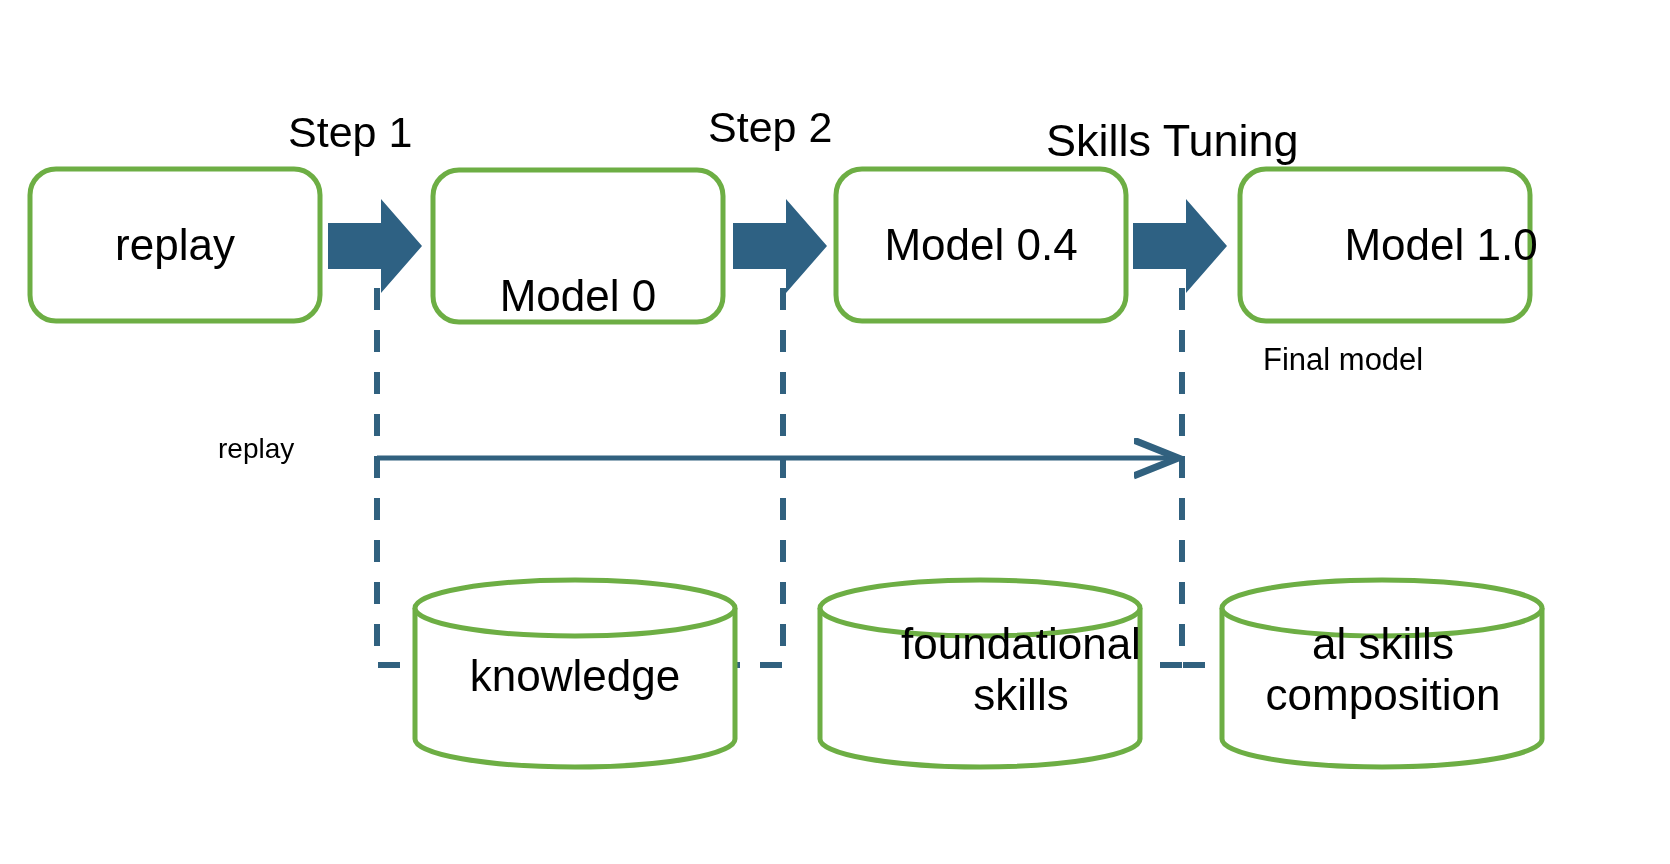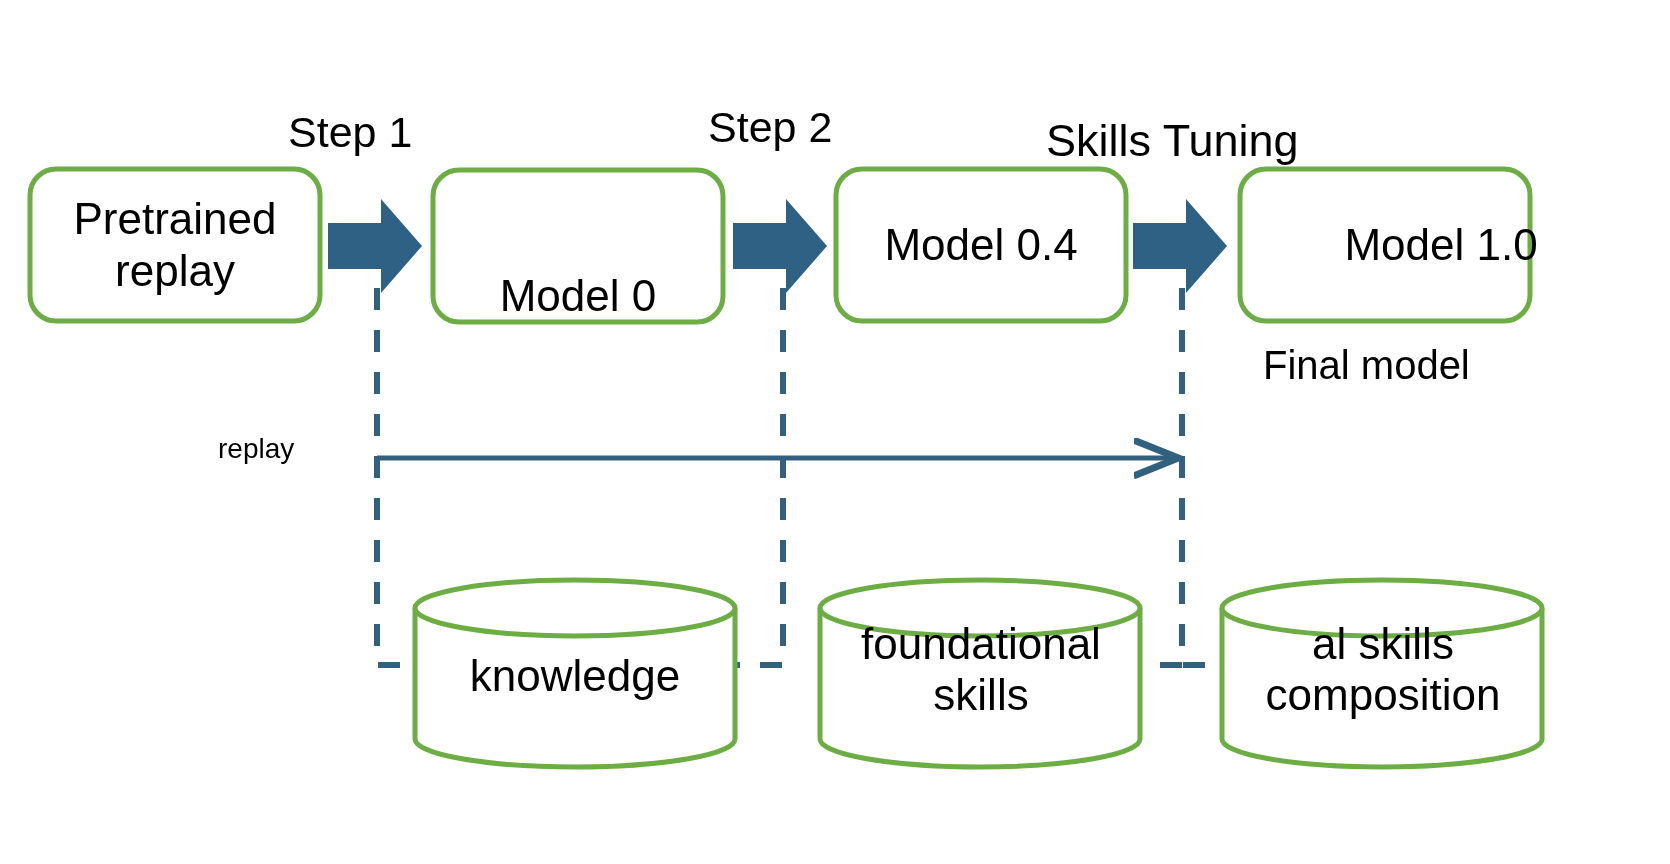--- a/index.html
+++ b/index.html
@@ -31,21 +31,21 @@
     white-space: nowrap;
     line-height: 1.05;
   }
   .phase-label {
     font-size: 45px;
   }
   .step-label {
     font-size: 43px;
   }
   .final-label {
-    font-size: 40px;
+    font-size: 31px;
   }
   .replay-label {
     font-size: 28px;
   }
   .box-text {
     position: absolute;
     display: flex;
     align-items: center;
     justify-content: center;
     text-align: center;
@@ -118,21 +118,20 @@
     </g>
   </svg>
 
   <div class="label phase-label" style="left:1046px; top:73px;margin-top:44px;">Skills Tuning</div>
 
   <div class="label step-label" style="left:288px; top:110px;">Step 1</div>
   <div class="label step-label" style="left:708px; top:105px;">Step 2</div>
 
   <div class="box-text" style="left:30px; top:169px; width:290px; height:152px;">
     <div>
-      <div>Pretrained</div>
       <div>replay</div>
     </div>
   </div>
   <div class="box-text" style="left:433px; top:170px; width:290px; height:152px;align-items:flex-end;">
     <div>
       <div>Model 0</div>
     </div>
   </div>
   <div class="box-text" style="left:836px; top:169px; width:290px; height:152px;">
     <div>
@@ -147,21 +146,21 @@
 
   <div class="label final-label" style="left:1263px; top:344px;">Final model</div>
 
   <div class="label replay-label" style="left:218px; top:434px;">replay</div>
 
   <div class="cyl-text" style="left:420px; top:612px; width:310px; height:128px;">
     <div>
       <div>knowledge</div>
     </div>
   </div>
-  <div class="cyl-text" style="left:822px; top:604px; width:318px; height:132px;">
+  <div class="cyl-text" style="left:822px; top:604px; width:318px; height:132px;padding-left:40px;">
     <div>
       <div>foundational</div>
       <div>skills</div>
     </div>
   </div>
   <div class="cyl-text" style="left:1224px; top:604px; width:318px; height:132px;">
     <div>
       <div>al skills</div>
       <div>composition</div>
     </div>

